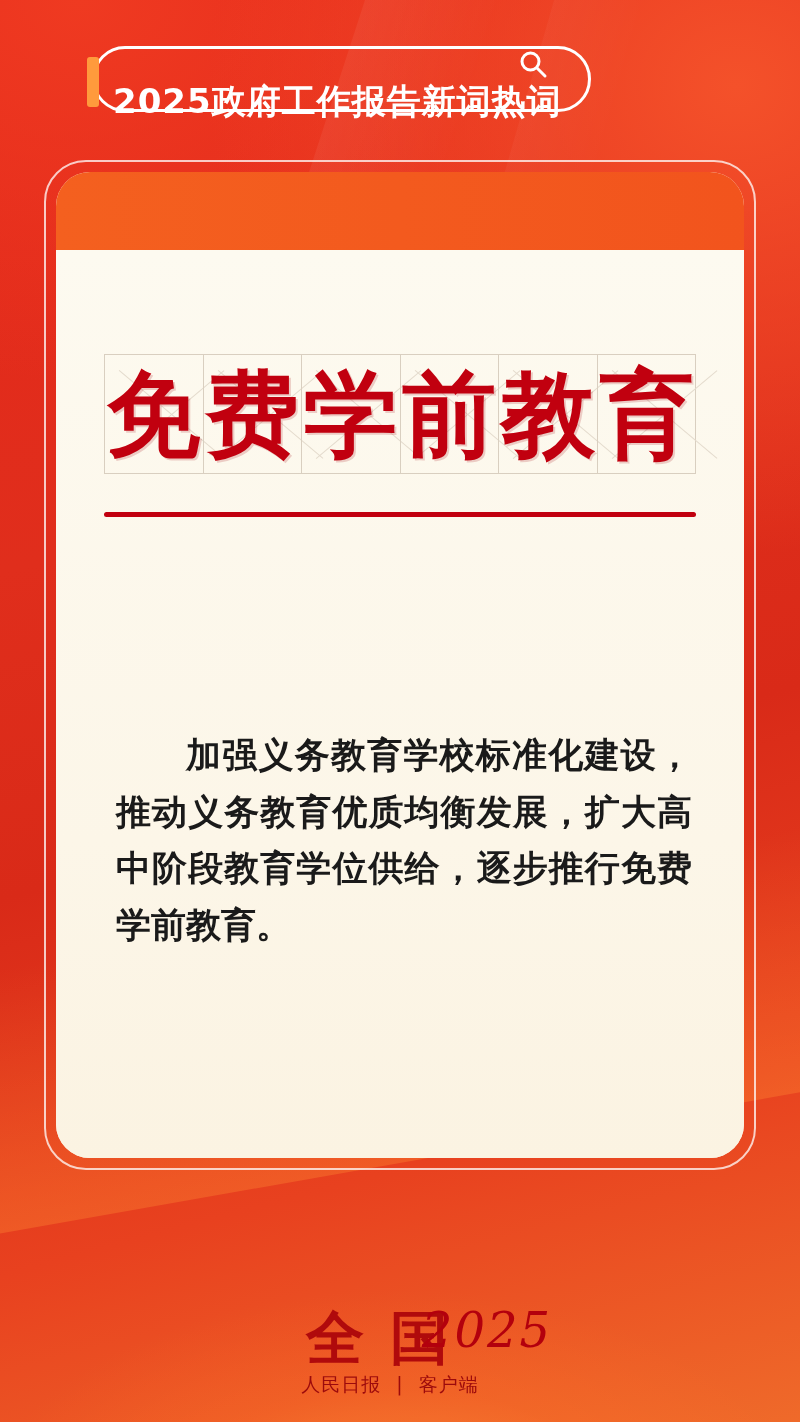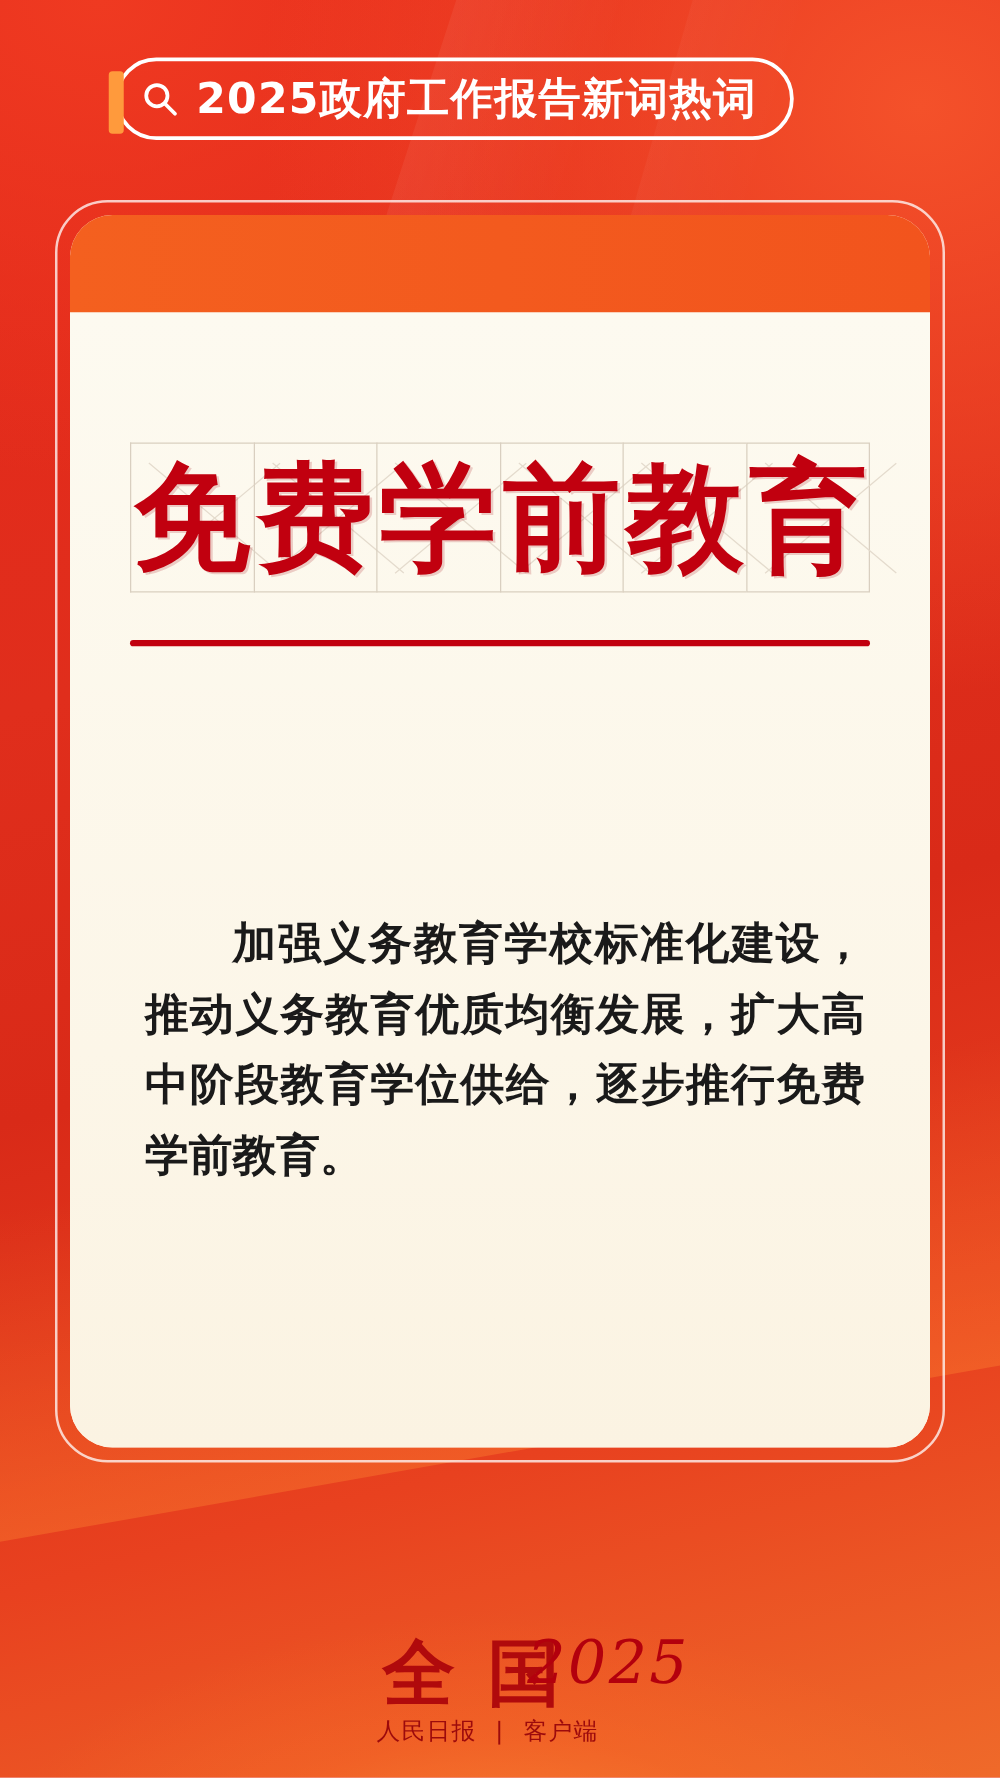--- a/index.html
+++ b/index.html
@@ -41,26 +41,27 @@
     background: radial-gradient(60% 70% at 50% 100%, rgba(255,150,60,0.75) 0%, rgba(255,120,40,0.25) 45%, rgba(255,120,40,0) 75%);
     pointer-events: none;
   }
 
   
   .header {
     position: absolute;
     left: 92px;
     top: 46px;
     display: flex;
-    align-items: center;
+    align-items: flex-end;
     height: 66px;
     padding: 0 26px 0 18px;
     border: 3px solid #ffffff;
     border-radius: 33px;
     box-sizing: border-box;
+    flex-direction: column;
   }
   .header-accent {
     position: absolute;
     left: -8px;
     top: 8px;
     width: 12px;
     height: 50px;
     background: #ff9a3c;
     border-radius: 3px;
   }

